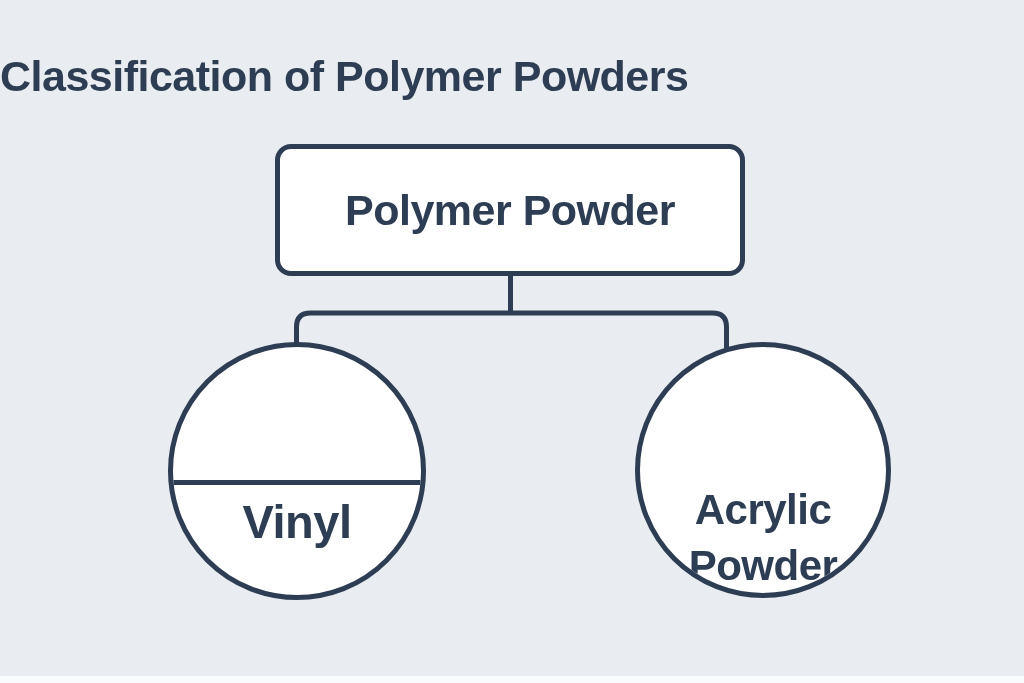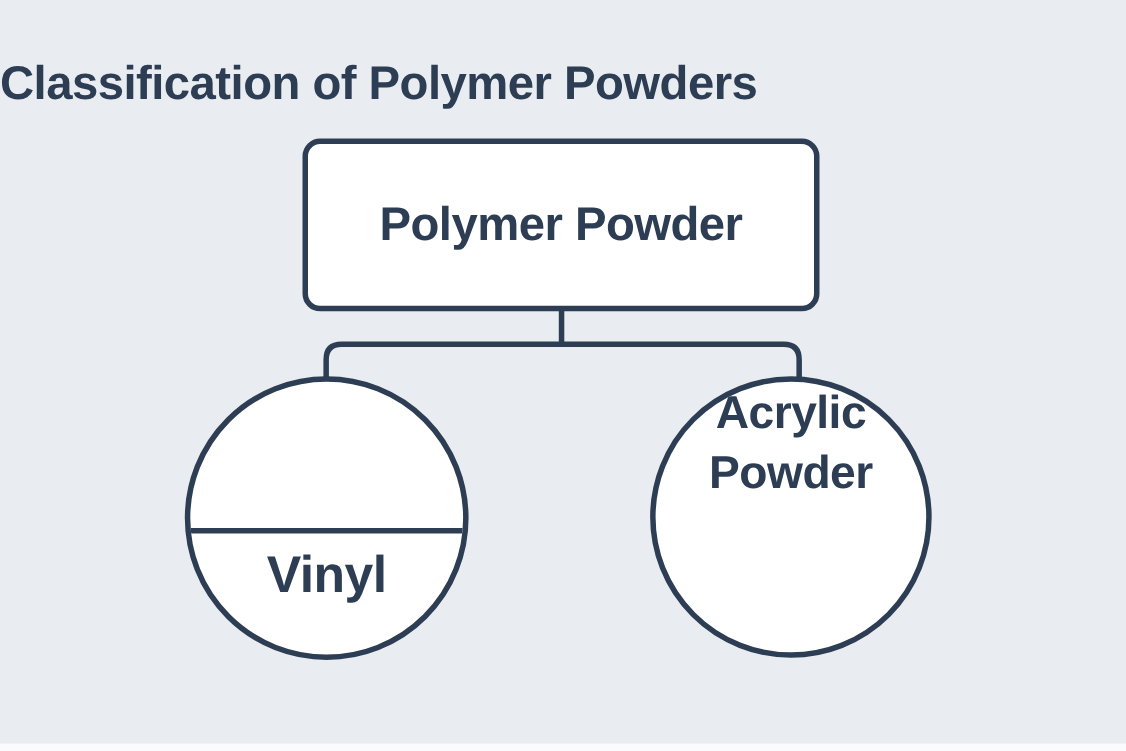--- a/index.html
+++ b/index.html
@@ -26,22 +26,22 @@
     color:var(--ink);
   }
   .connectors{
     position:absolute;inset:0;
     width:1024px;height:683px;
     color:var(--ink);
     pointer-events:none;
   }
   .root-box{
     position:absolute;
-    left:275px;top:126px;
-    width:470px;height:157px;
+    left:275px;top:144px;
+    width:470px;height:132px;
     background:var(--node_fill);
     border:5px solid var(--ink);
     border-radius:16px;
     display:flex;align-items:center;justify-content:center;
   }
   .root-box .label{
     font-size:43px;
     font-weight:700;
     letter-spacing:-0.5px;
   }
@@ -50,23 +50,23 @@
     background:var(--node_fill);
     border:5px solid var(--ink);
     border-radius:50%;
     overflow:hidden;
   }
   .circle-left{
     left:168px;top:342px;
     width:258px;height:258px;
   }
   .circle-right{
-    left:591px;top:342px;
+    left:635px;top:342px;
     width:256px;height:256px;
-    display:flex;align-items:flex-start;justify-content:center;
+    display:flex;align-items:flex-end;justify-content:center;
   }
   .circle-left .top-label{
     position:absolute;
     top:54px;left:0;
     width:100%;
     text-align:center;
     font-size:27px;
     font-weight:600;
     line-height:1.22;
     letter-spacing:-0.3px;

